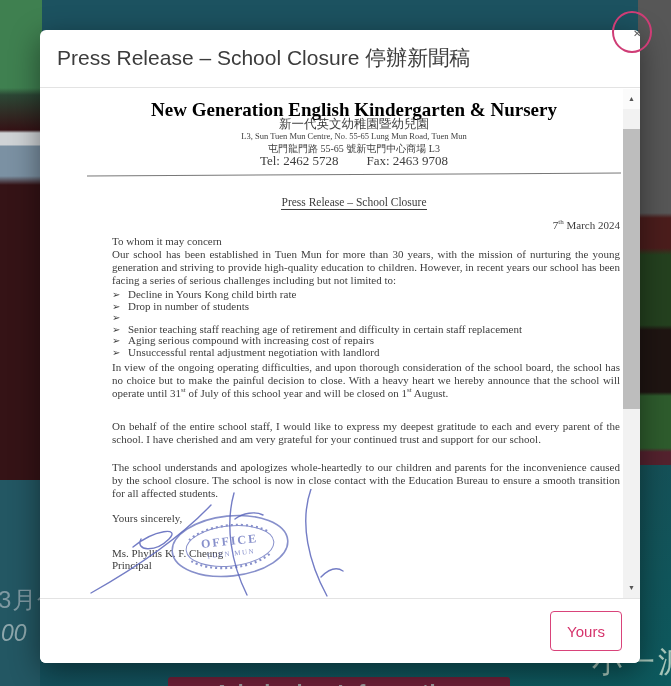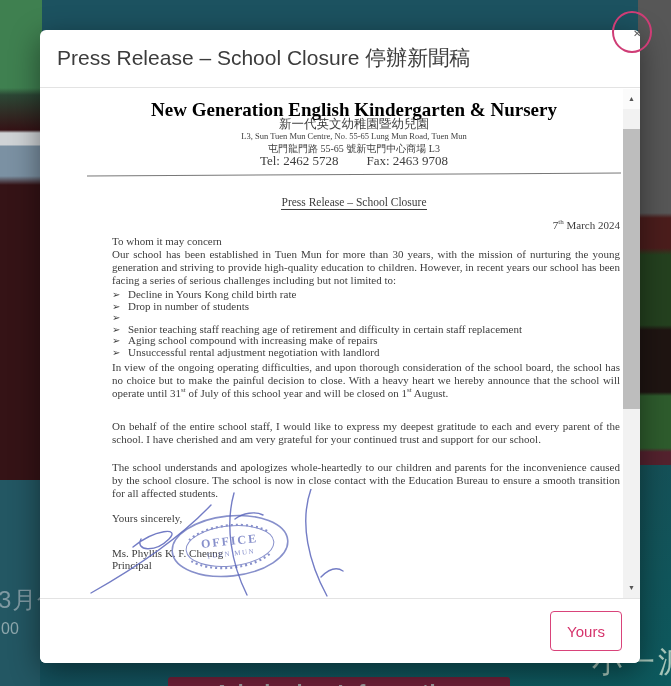--- a/index.html
+++ b/index.html
@@ -11,21 +11,21 @@
   .bd { position:absolute; }
   .bd-left-strip   { left:0; top:0; width:42px; height:490px;
                      background:linear-gradient(180deg,#3f8050 0 88px,#2c4735 95px,#351316 130px,#cfd3d6 133px 145px,#7b91a3 146px 176px,#351316 185px 100%); }
   .bd-left-teal    { left:0; top:480px; width:42px; height:206px; background:#235763; }
   .bd-right-strip  { right:0; top:0; width:33px; height:470px;
                      background:linear-gradient(180deg,#575757 0 213px,#4b1d1c 218px 248px,#24411f 255px 325px,#1f1512 330px 392px,#2e5c2d 396px 448px,#54222e 452px 468px,#155158 470px); }
   .bd-right-teal   { right:0; top:465px; width:33px; height:221px; background:linear-gradient(180deg,#155158,#0d5a5e); }
   .bd-bottom-teal  { left:40px; right:0; top:660px; height:26px; background:linear-gradient(90deg,#14505c,#0d5a5e); }
 
   .bd-text1 { left:-2px; top:584px; font-size:24px; color:#7f99a2; letter-spacing:1px; white-space:nowrap; }
-  .bd-text2 { left:1px; top:620px; font-size:16px; color:#8fa8ad; }
+  .bd-text2 { left:1px; top:620px; font-size:23px; color:#8fa8ad;font-style:italic; }
   .bd-admission { left:168px; top:677px; width:342px; height:28px; background:#6e1f37;
                   border-radius:3px 3px 0 0; text-align:center; overflow:visible; }
   .bd-admission span { display:inline-block; margin-top:3px; font-size:22px; font-weight:bold; color:#9b9b9b; letter-spacing:.5px; }
   .bd-text3 { left:592px; top:642px; font-size:30px; color:#cfe3d3; opacity:.8; letter-spacing:3px; white-space:nowrap; }
 
   
   .modal { position:absolute; left:40px; top:30px; width:600px; height:633px; z-index:10;
            background:#fff; border-radius:6px; box-shadow:0 8px 30px rgba(0,0,0,.45); }
   .modal-header { position:relative; height:58px; border-bottom:1px solid #e3e3e3; }
   .modal-title  { position:absolute; left:17px; top:14px; font-size:21px; color:#3c3c3c; font-weight:400; white-space:nowrap; }
@@ -138,21 +138,21 @@
           </div>
         <div class="bullet-row">
             <span class="bch">➢</span>
           </div>
         <div class="bullet-row">
             <span class="bch">➢</span>
             <span>Senior teaching staff reaching age of retirement and difficulty in certain staff replacement</span>
           </div>
         <div class="bullet-row">
             <span class="bch">➢</span>
-            <span>Aging school compound with increasing make of repairs</span>
+            <span>Aging serious compound with increasing cost of repairs</span>
           </div>
         <div class="bullet-row">
             <span class="bch">➢</span>
             <span>Unsuccessful rental adjustment negotiation with landlord</span>
           </div>
       </div>
 
       <div class="doc-body doc-para2 p-just"><span>In view of the ongoing operating difficulties, and upon thorough consideration of the school board, the school has no choice but to make the painful decision to close. With a heavy heart we hereby announce that the school will operate until 31</span><sup class="s">st</sup><span> of July of this school year and will be closed on 1</span><sup class="s">st</sup><span> August.</span></div>
 
       <div class="doc-body doc-para3 p-just">On behalf of the entire school staff, I would like to express my deepest gratitude to each and every parent of the school. I have cherished and am very grateful for your continued trust and support for our school.</div>

